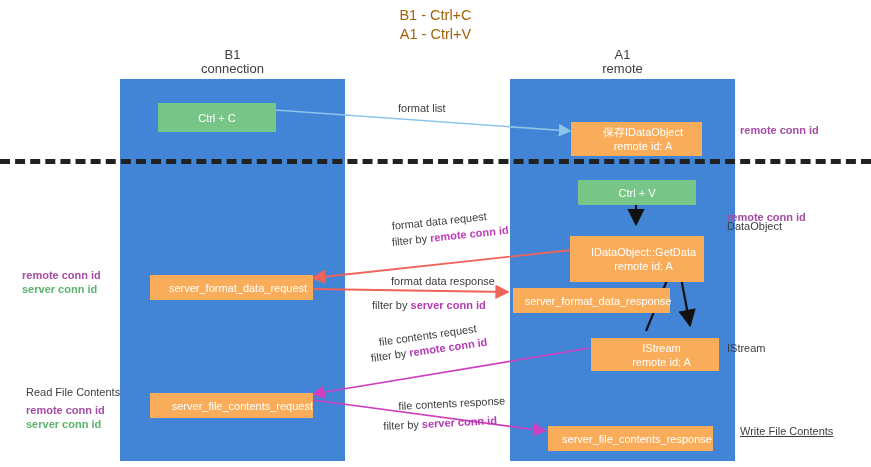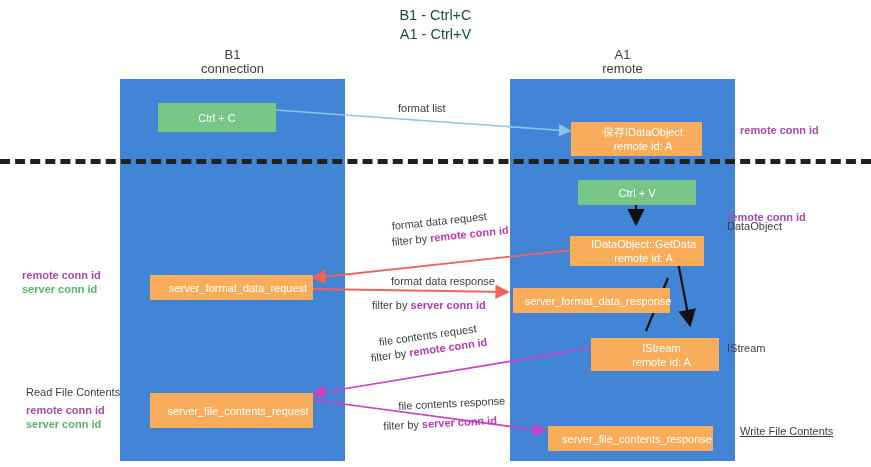--- a/index.html
+++ b/index.html
@@ -16,21 +16,21 @@
     overflow: hidden;
   }
   
   .title {
     position: absolute;
     left: 0;
     top: 6px;
     width: 871px;
     text-align: center;
     font-size: 14.5px;
-    color: #14532d;
+    color: #a16207;
     line-height: 19px;
     white-space: pre;
   }
   
   .lane-head {
     position: absolute;
     text-align: center;
     font-size: 13px;
     color: #3c4043;
     line-height: 14px;
@@ -147,39 +147,39 @@
 
   <div class="node orange" style="left:571px; top:114px; width:131px; height:34px;">
     <span>保存IDataObject</span>
     <span class="l2">remote id: A</span>
   </div>
 
   <div class="node green" style="left:578px; top:172px; width:118px; height:25px;">
     <span>Ctrl + V</span>
   </div>
 
-  <div class="node orange" style="left:570px; top:228px; width:134px; height:30px;">
+  <div class="node orange" style="left:570px; top:228px; width:134px; height:46px;">
     <span>IDataObject::GetData</span>
     <span class="l2">remote id: A</span>
   </div>
 
   <div class="node orange" style="left:513px; top:280px; width:157px; height:25px;">
     <span>server_format_data_response</span>
   </div>
 
   <div class="node orange" style="left:150px; top:267px; width:163px; height:25px;">
     <span>server_format_data_request</span>
   </div>
 
   <div class="node orange" style="left:591px; top:330px; width:128px; height:33px;">
     <span>IStream</span>
     <span class="l2">remote id: A</span>
   </div>
 
-  <div class="node orange" style="left:150px; top:385px; width:163px; height:35px;">
+  <div class="node orange" style="left:150px; top:385px; width:163px; height:25px;align-items:flex-end;">
     <span>server_file_contents_request</span>
   </div>
 
   <div class="node orange" style="left:548px; top:418px; width:165px; height:25px;">
     <span>server_file_contents_response</span>
   </div>
 
   <div class="lbl" style="left:398px; top:101px;">format list</div>
 
   <div class="lbl rot" style="left:391px; top:219px; transform: rotate(-6deg);">format data request</div>

